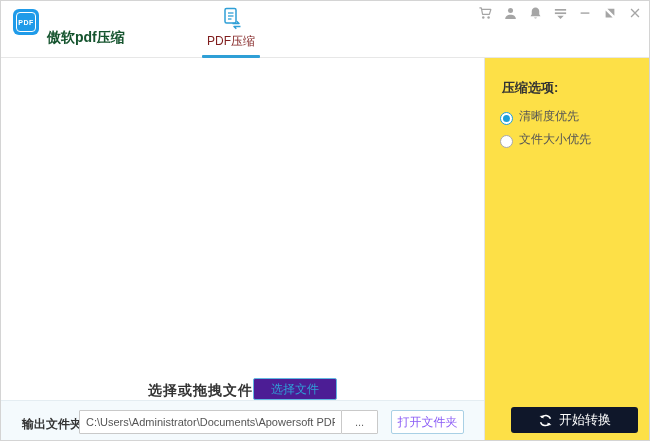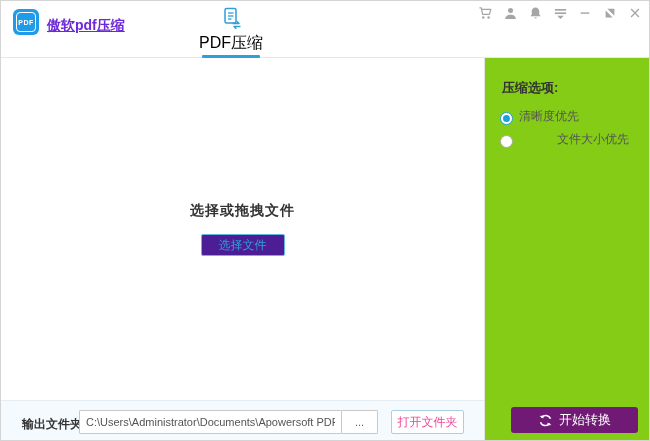--- a/index.html
+++ b/index.html
@@ -9,55 +9,55 @@
 
   
   .titlebar { position:absolute; left:0; top:0; width:650px; height:57px;
               background:#fff; border-bottom:1px solid #e7e7e7; }
   .logo { position:absolute; left:12px; top:8px; width:26px; height:26px;
           background:#1f9be9; border-radius:6px; display:flex;
           align-items:center; justify-content:center; }
   .logo-inner { width:20px; height:20px; border:1px solid #fff; border-radius:4px;
                 display:flex; align-items:center; justify-content:center;
                 color:#fff; font-size:7px; font-weight:bold; letter-spacing:.5px; }
-  .app-title { position:absolute; left:46px; top:16px; font-size:14px;
-               font-weight:bold; color:#6d28d9;text-decoration:underline; }
+  .app-title { position:absolute; left:46px; top:28px; font-size:14px;
+               font-weight:bold; color:#14532d; }
 
   .tab { position:absolute; left:196px; top:4px; width:68px; text-align:center;
          cursor:pointer; }
   .tab-icon { display:block; margin:0 auto; }
-  .tab-label { display:block; margin-top:2px; font-size:16px; color:#000000; }
+  .tab-label { display:block; margin-top:2px; font-size:12px; color:#7f1d1d; }
   .tab-underline { position:absolute; left:201px; top:54px; width:58px; height:3px;
                    background:#2f9fd6; border-radius:1px; }
 
   .tools { position:absolute; right:8px; top:3px; height:18px; display:flex;
            align-items:center; gap:9px; }
   .tool-btn { width:16px; height:16px; display:flex; align-items:center;
               justify-content:center; cursor:pointer; }
   .tool-btn svg { display:block; }
 
   
   .dropzone { position:absolute; left:0; top:57px; width:483px; height:342px;
-              background:#fff; display:flex; flex-direction:column;
-              align-items:center; justify-content:center; }
+              background:#fff; display:flex; flex-direction:row;
+              align-items:flex-end; justify-content:center; }
   .drop-title { font-size:14px; font-weight:bold; color:#333; letter-spacing:1px; }
   .select-btn { margin-top:14px; width:84px; height:22px; background:#4c1d95;
                 border:1px solid #63b8e2; border-radius:2px; color:#2f9fd6;
                 font-size:12px; font-family:"Liberation Sans",sans-serif;
                 cursor:pointer; }
 
   
   .panel { position:absolute; left:483px; top:57px; width:167px; height:384px;
-           background:#84cc16; border-left:1px solid #e3e3e3; }
+           background:#fde047; border-left:1px solid #e3e3e3; }
   .panel-heading { position:absolute; left:17px; top:21px; font-size:13px;
                    font-weight:bold; color:#333; }
   .radio-row { position:absolute; left:15px; display:flex; align-items:flex-end;
                cursor:pointer; }
   .radio-row.r0 { top:50px; }
-  .radio-row.r1 { top:73px;gap:38px; }
+  .radio-row.r1 { top:73px; }
   .radio { width:13px; height:13px; border-radius:50%; background:#fff;
            flex:0 0 13px; position:relative; }
   .radio.selected { border:1px solid #1d9fd9; }
   .radio.selected::after { content:""; position:absolute; left:2px; top:2px;
            width:7px; height:7px; border-radius:50%; background:#1d9fd9; }
   .radio.unselected { border:1px solid #a9a9a9; }
   .radio-label { margin-left:6px; font-size:12px; color:#555; }
 
   
   .footer { position:absolute; left:0; top:399px; width:483px; height:42px;
@@ -65,26 +65,26 @@
   .out-label { position:absolute; left:21px; top:15px; font-size:12px;
                font-weight:bold; color:#333; }
   .path-input { position:absolute; left:78px; top:9px; width:263px; height:24px;
                 border:1px solid #c9c9c9; background:#fff; font-size:11px;
                 color:#555; padding:0 6px; border-radius:1px;
                 font-family:"Liberation Sans",sans-serif; }
   .browse-btn { position:absolute; left:340px; top:9px; width:37px; height:24px;
                 border:1px solid #c9c9c9; background:#fff; color:#666;
                 font-size:11px; cursor:pointer; border-radius:1px; }
   .open-folder-btn { position:absolute; left:390px; top:9px; width:73px; height:24px;
-                border:1px solid #a9d0e5; background:#fff; color:#ec4899;
+                border:1px solid #a9d0e5; background:#fff; color:#8b5cf6;
                 font-size:12px; cursor:pointer; border-radius:2px;
                 font-family:"Liberation Sans",sans-serif; }
 
   .start-btn { position:absolute; left:510px; top:406px; width:127px; height:26px;
-               background:#701a75; border:none; border-radius:3px; color:#fff;
+               background:#0f172a; border:none; border-radius:3px; color:#fff;
                font-size:13px; display:flex; align-items:center; justify-content:center;
                gap:6px; cursor:pointer; font-family:"Liberation Sans",sans-serif; }
 </style>
 </head>
 <body>
 
 <div id="app">
 
   <div class="titlebar">
     <div class="logo">

